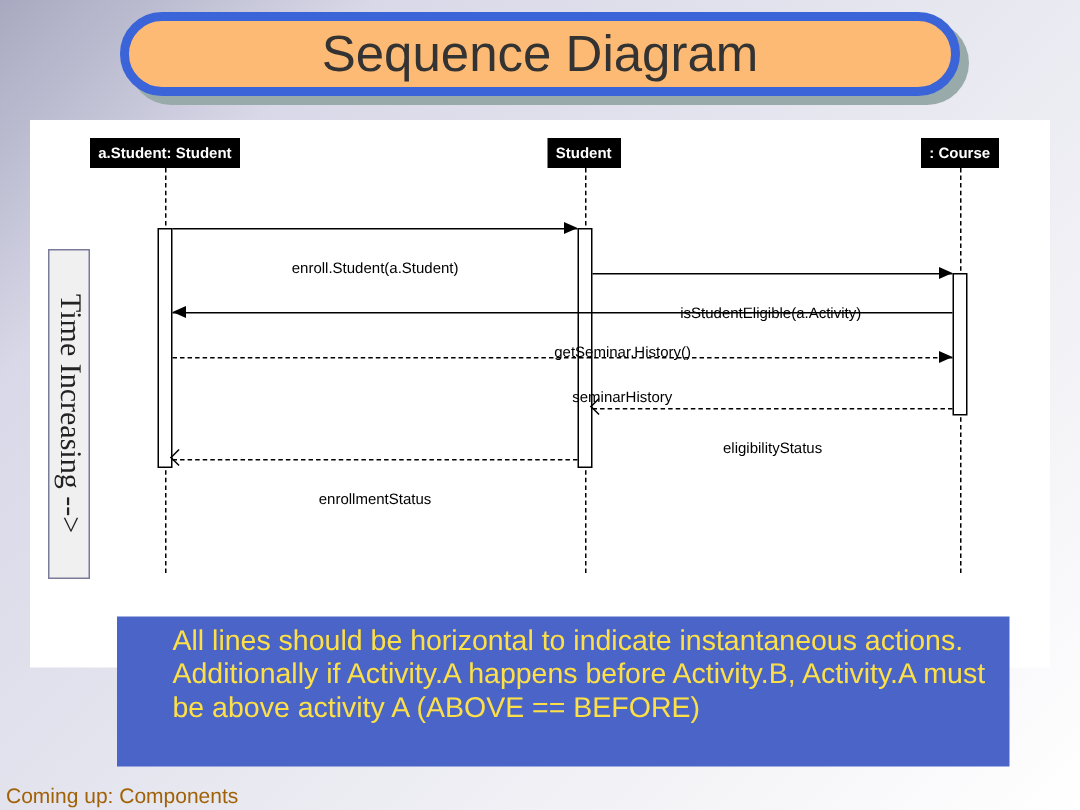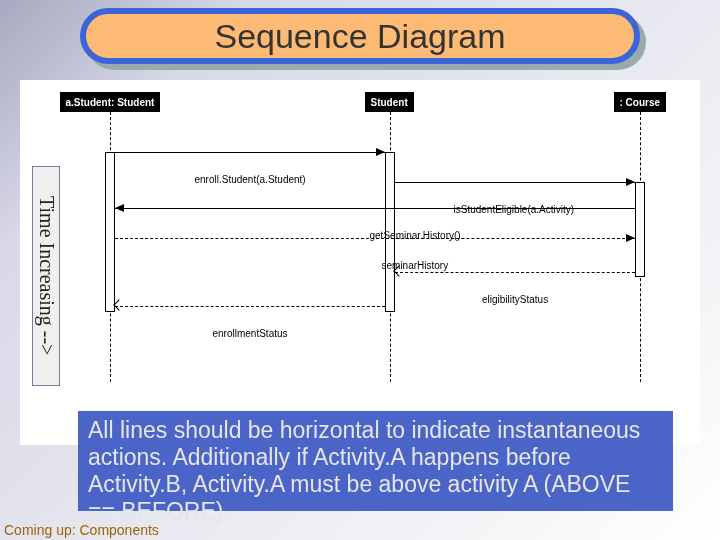--- a/index.html
+++ b/index.html
@@ -75,22 +75,23 @@
     font-size: 20px; color: #222; font-family: "Times New Roman", serif;
     transform: rotate(0deg);
   }
 
   .note-box {
     position: absolute; top: 411px; left: 78px; width: 595px; height: 100px;
     background: #4a64c8;
     padding: 6px 10px;
   }
   .note-box span {
-    color: #e5e5e5; font-size: 23px; font-family: Arial, sans-serif; line-height: 1.18;
+    color: #fde047; font-size: 19px; font-family: Arial, sans-serif; line-height: 1.18;
     display: block;
+    margin-left: 27px;
   }
 
   .footer {
     position: absolute; bottom: 2px; left: 4px;
     font-size: 14px; color: #a16207; font-family: Arial, sans-serif;
   }
 </style>
 </head>
 <body>
 

